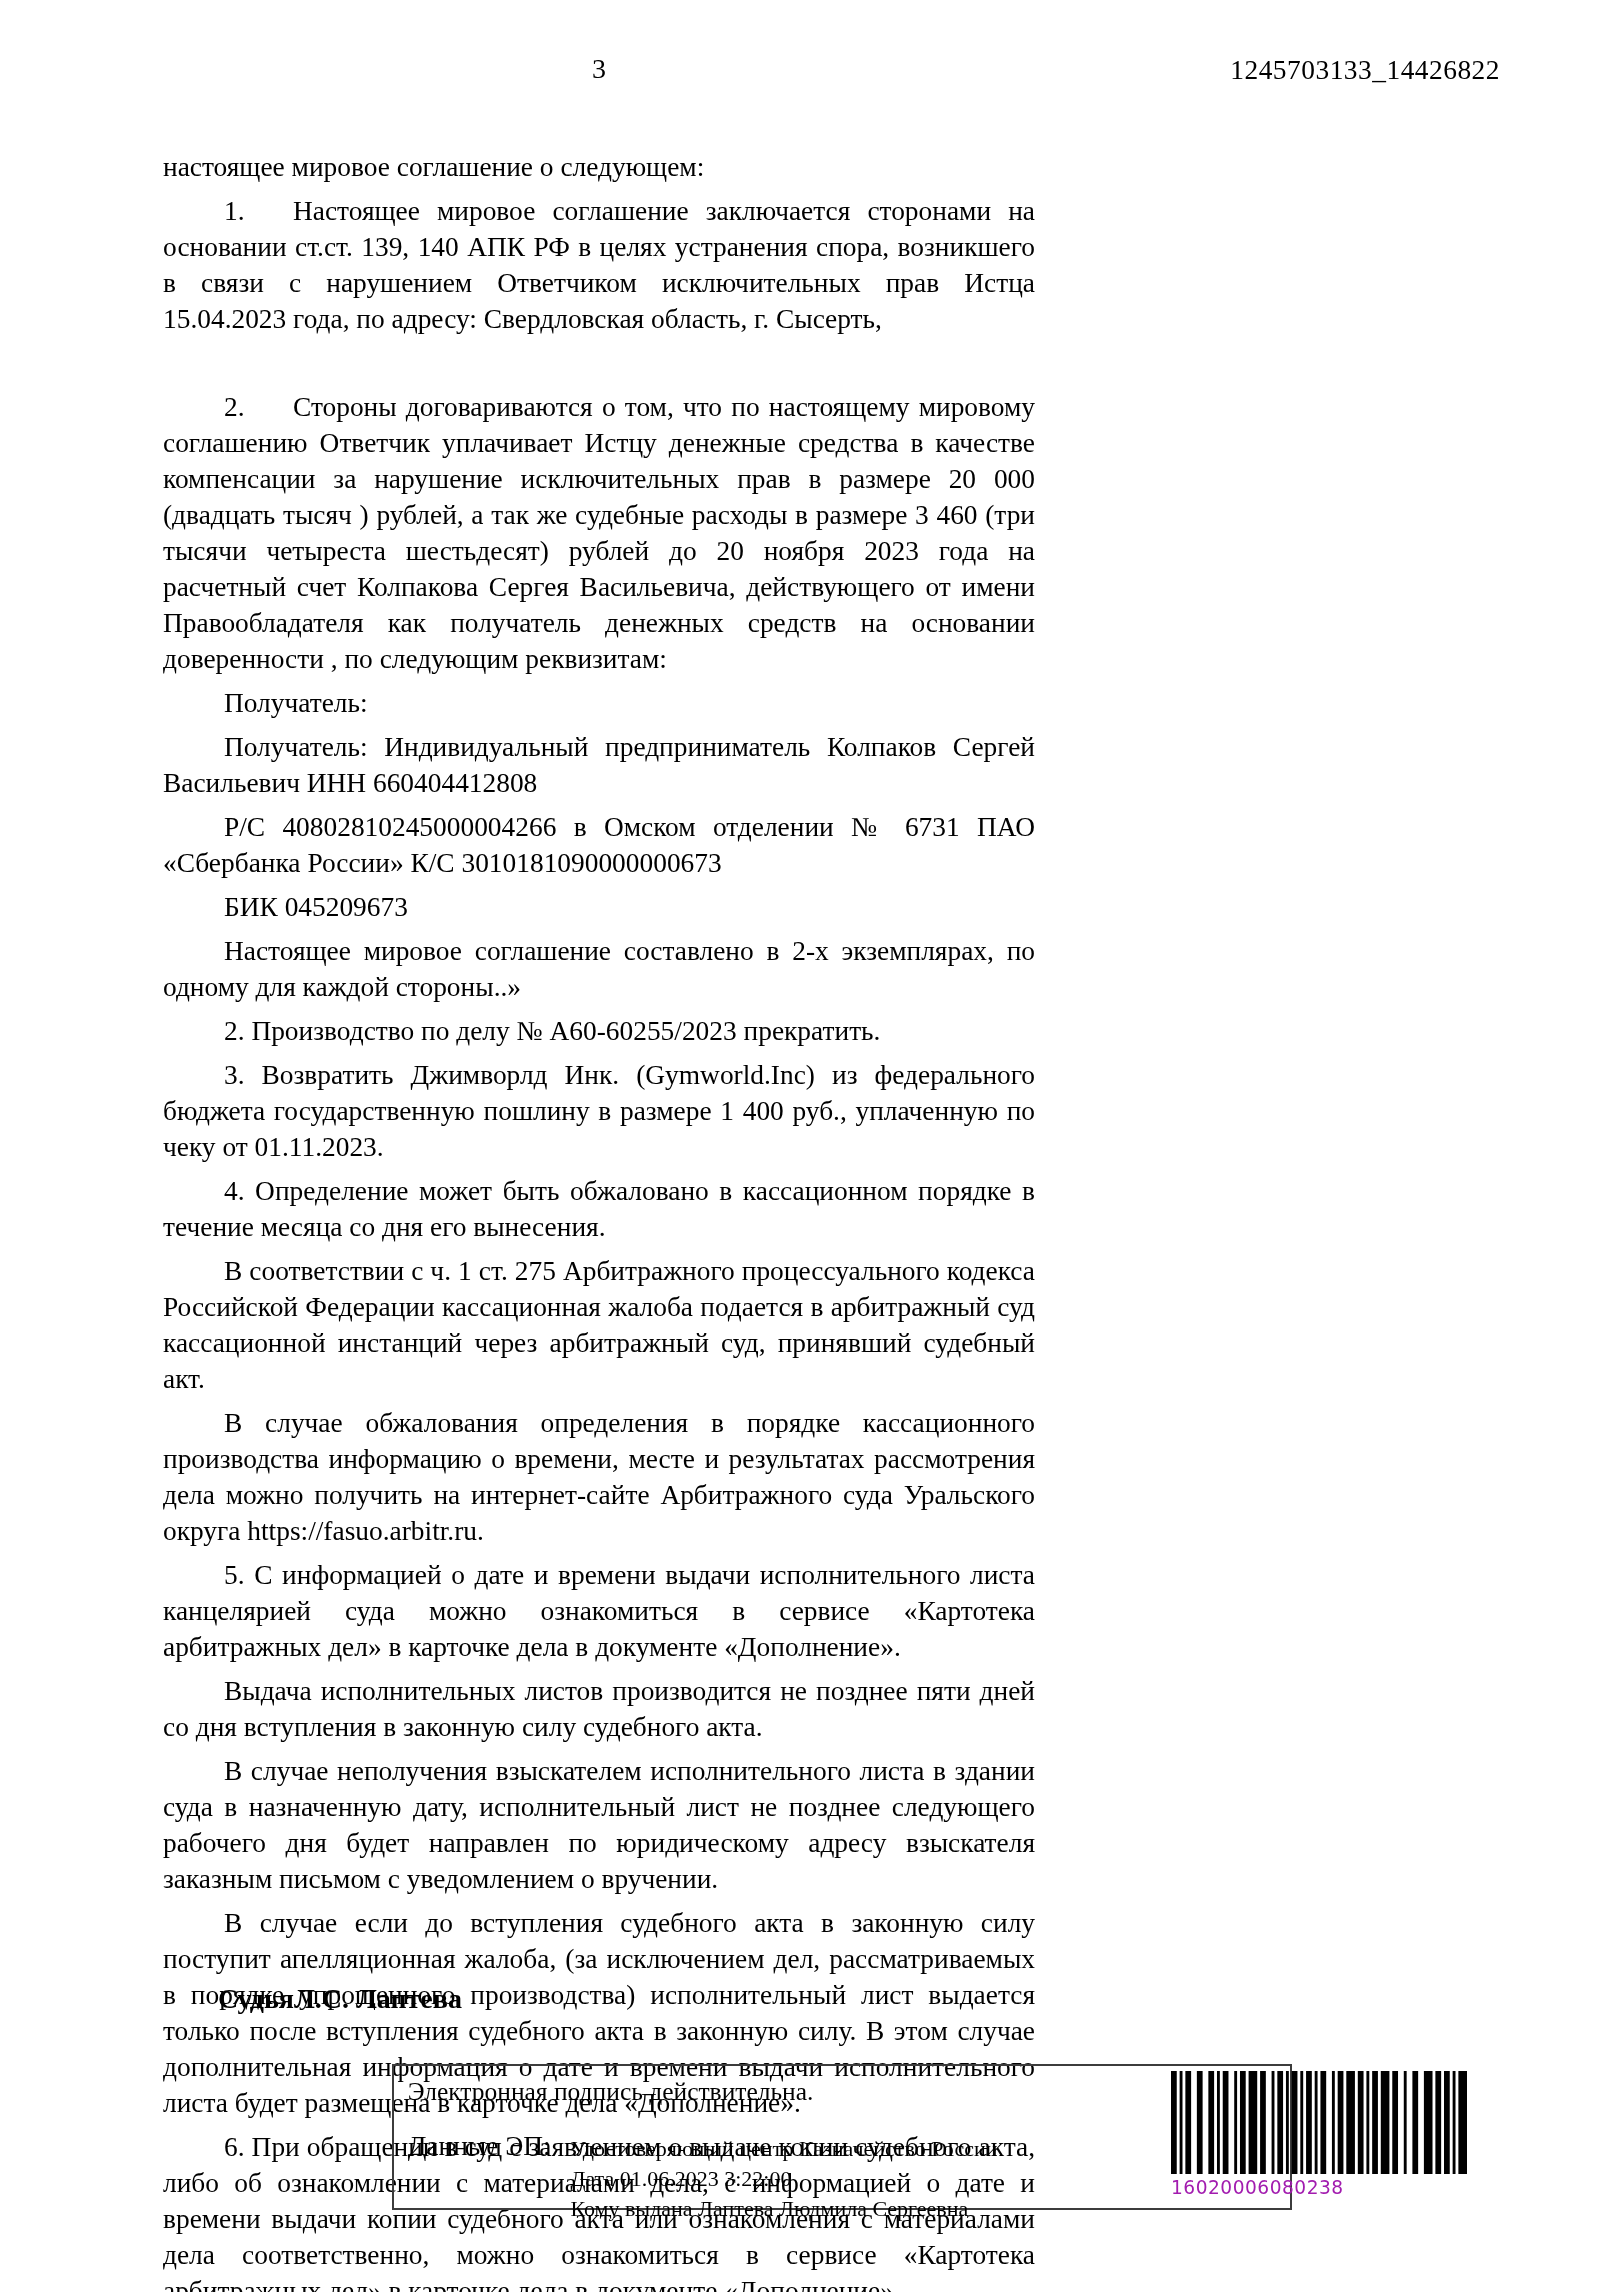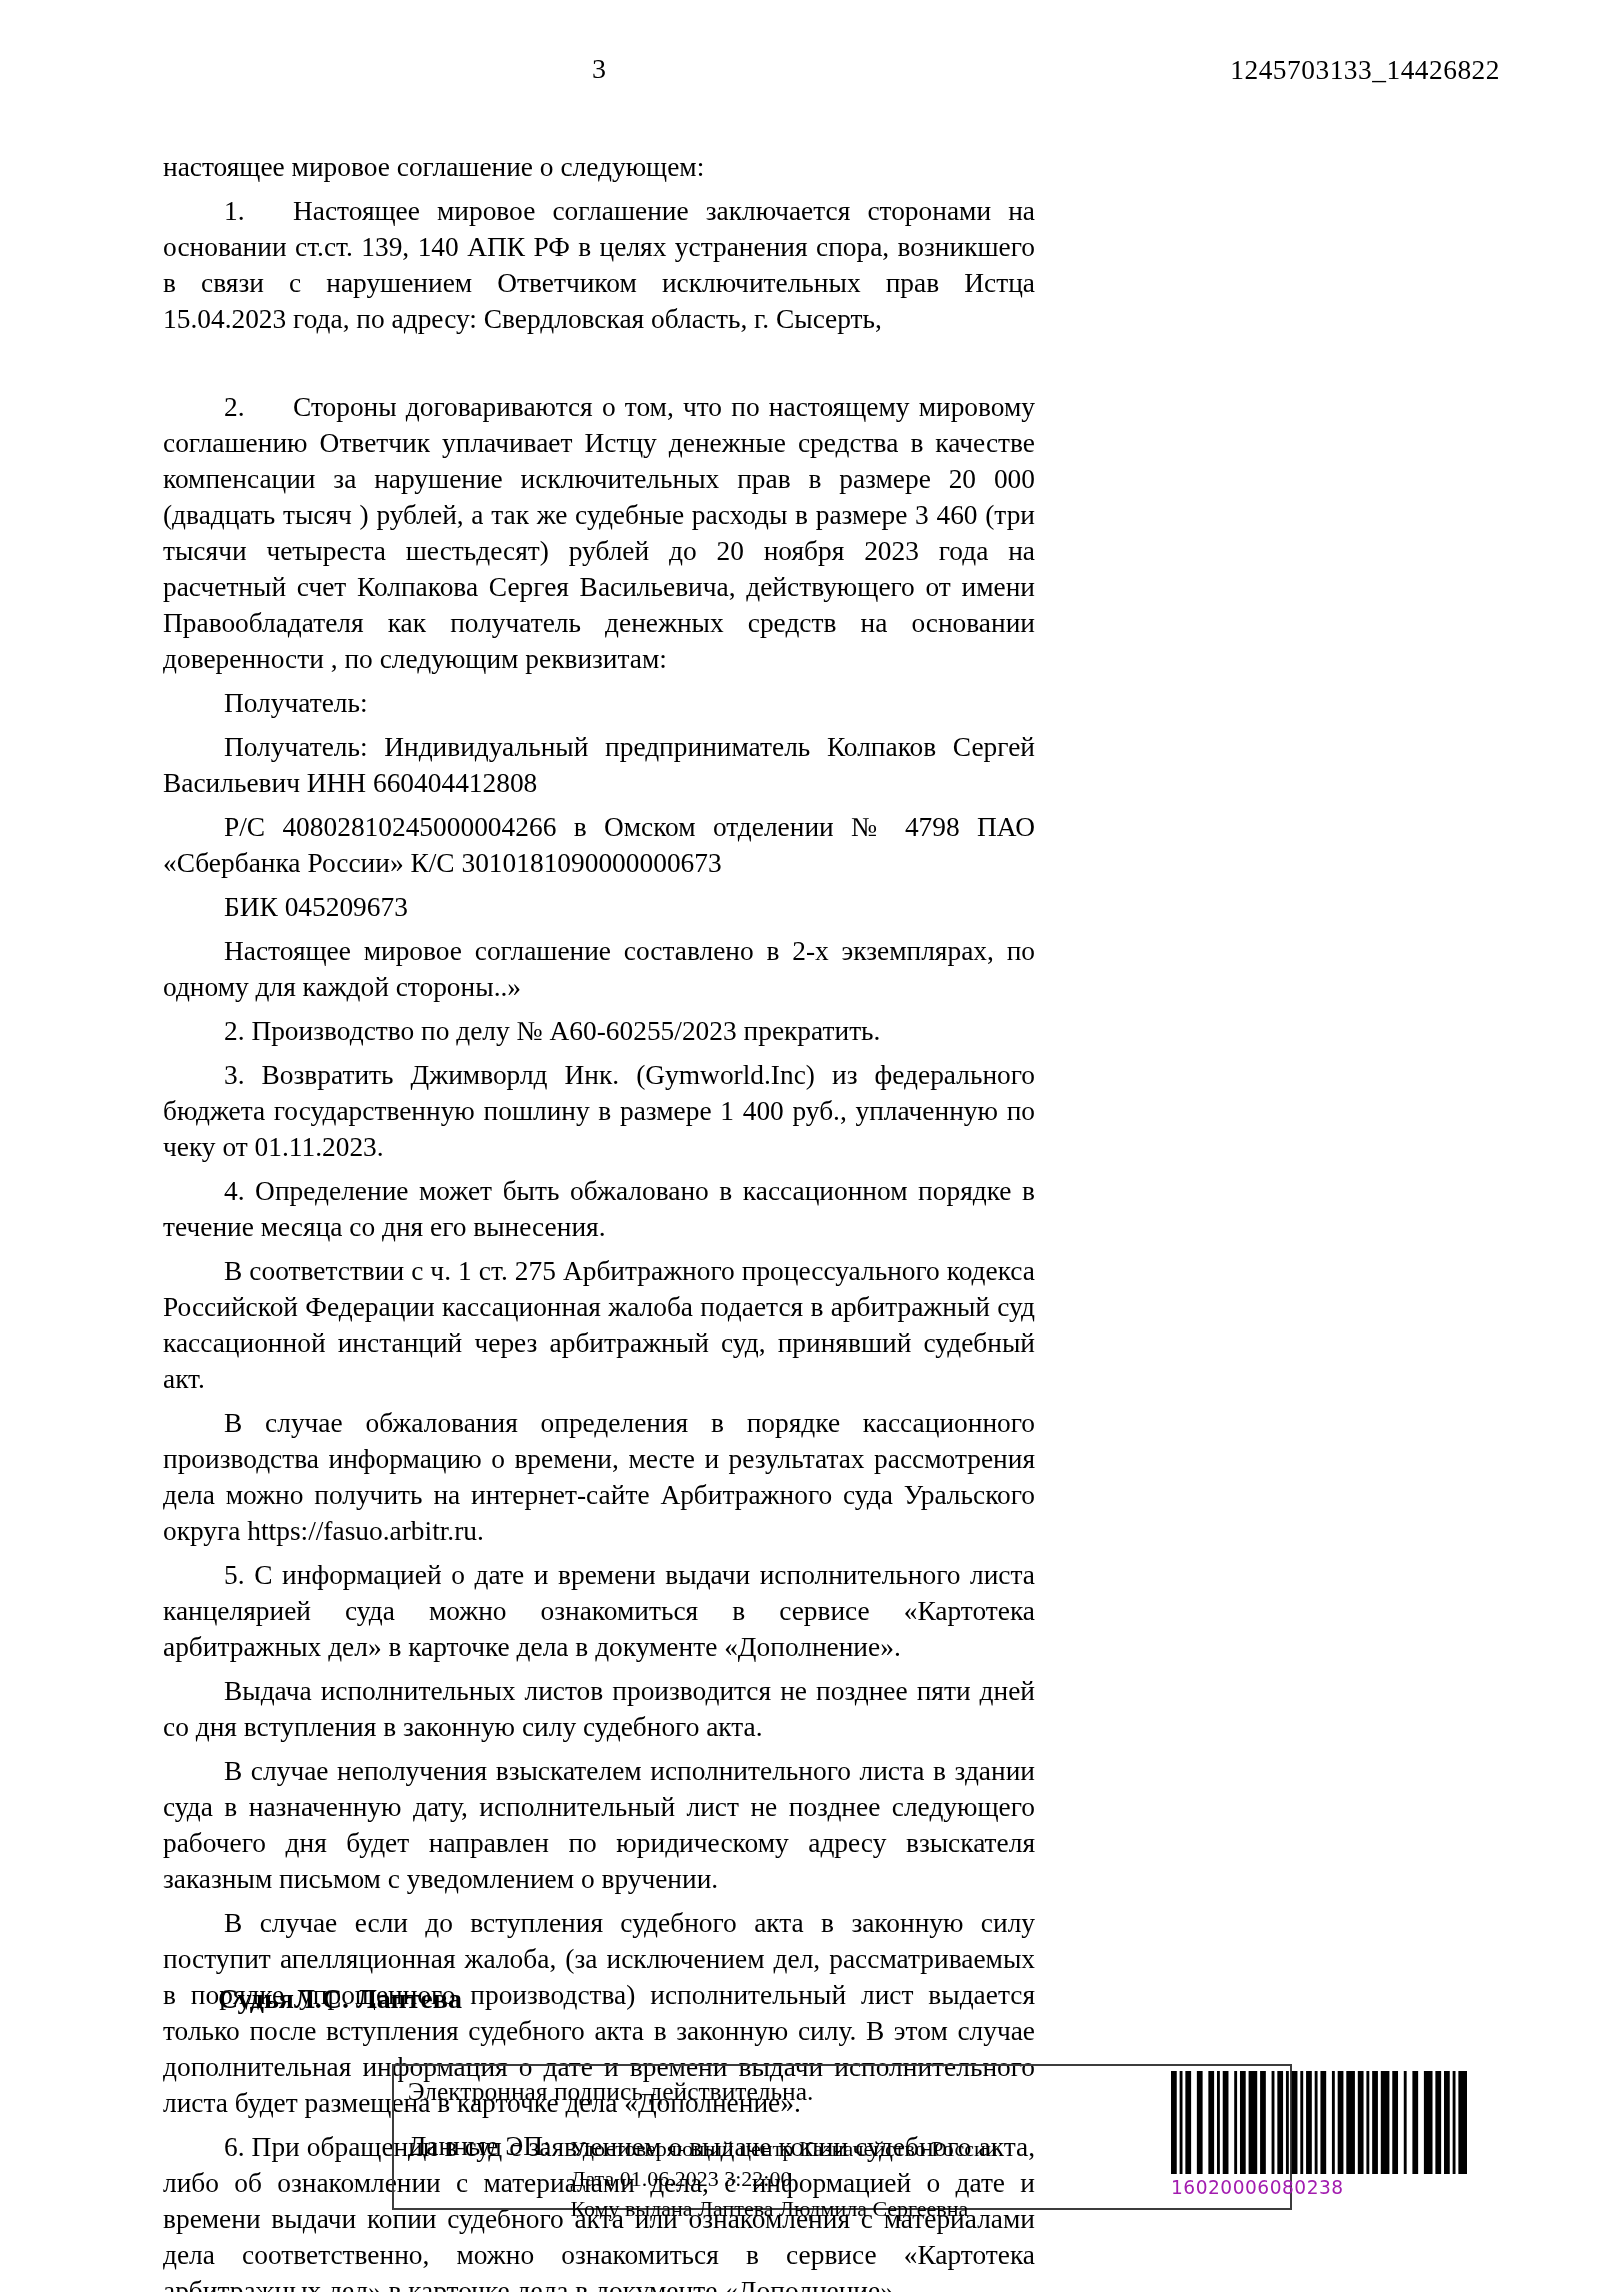--- a/index.html
+++ b/index.html
@@ -123,21 +123,21 @@
   <div class="page-number">3</div>
   <div class="doc-id">1245703133_14426822</div>
 
   <div class="body-text" id="paragraphs">
       <p class="noindent">настоящее мировое соглашение о следующем:</p>
       <p><span class="para-num">1.</span>Настоящее мировое соглашение заключается сторонами на основании ст.ст. 139, 140 АПК РФ в целях устранения спора, возникшего в связи с нарушением Ответчиком исключительных прав Истца 15.04.2023 года, по адресу: Свердловская область, г. Сысерть,</p>
       <div class="spacer"></div>
       <p><span class="para-num">2.</span>Стороны договариваются о том, что по настоящему мировому соглашению Ответчик уплачивает Истцу денежные средства в качестве компенсации за нарушение исключительных прав в размере 20 000 (двадцать тысяч ) рублей, а так же судебные расходы в размере 3 460 (три тысячи четыреста шестьдесят) рублей до 20 ноября 2023 года на расчетный счет Колпакова Сергея Васильевича, действующего от имени Правообладателя как получатель денежных средств на основании доверенности , по следующим реквизитам:</p>
       <p>Получатель:</p>
       <p>Получатель: Индивидуальный предприниматель Колпаков Сергей Васильевич ИНН 660404412808</p>
-      <p>Р/С 40802810245000004266 в Омском отделении № 4798 ПАО «Сбербанка России» К/С 3010181090000000673</p>
+      <p>Р/С 40802810245000004266 в Омском отделении № 6731 ПАО «Сбербанка России» К/С 3010181090000000673</p>
       <p>БИК 045209673</p>
       <p>Настоящее мировое соглашение составлено в 2-х экземплярах, по одному для каждой стороны..»</p>
       <p>2. Производство по делу № А60-60255/2023 прекратить.</p>
       <p>3. Возвратить Джимворлд Инк. (Gymworld.Inc) из федерального бюджета государственную пошлину в размере 1 400 руб., уплаченную по чеку от 01.11.2023.</p>
       <p>4. Определение может быть обжаловано в кассационном порядке в течение месяца со дня его вынесения.</p>
       <p>В соответствии с ч. 1 ст. 275 Арбитражного процессуального кодекса Российской Федерации кассационная жалоба подается в арбитражный суд кассационной инстанций через арбитражный суд, принявший судебный акт.</p>
       <p>В случае обжалования определения в порядке кассационного производства информацию о времени, месте и результатах рассмотрения дела можно получить на интернет-сайте Арбитражного суда Уральского округа https://fasuo.arbitr.ru.</p>
       <p>5. С информацией о дате и времени выдачи исполнительного листа канцелярией суда можно ознакомиться в сервисе «Картотека арбитражных дел» в карточке дела в документе «Дополнение».</p>
       <p>Выдача исполнительных листов производится не позднее пяти дней со дня вступления в законную силу судебного акта.</p>
       <p>В случае неполучения взыскателем исполнительного листа в здании суда в назначенную дату, исполнительный лист не позднее следующего рабочего дня будет направлен по юридическому адресу взыскателя заказным письмом с уведомлением о вручении.</p>

